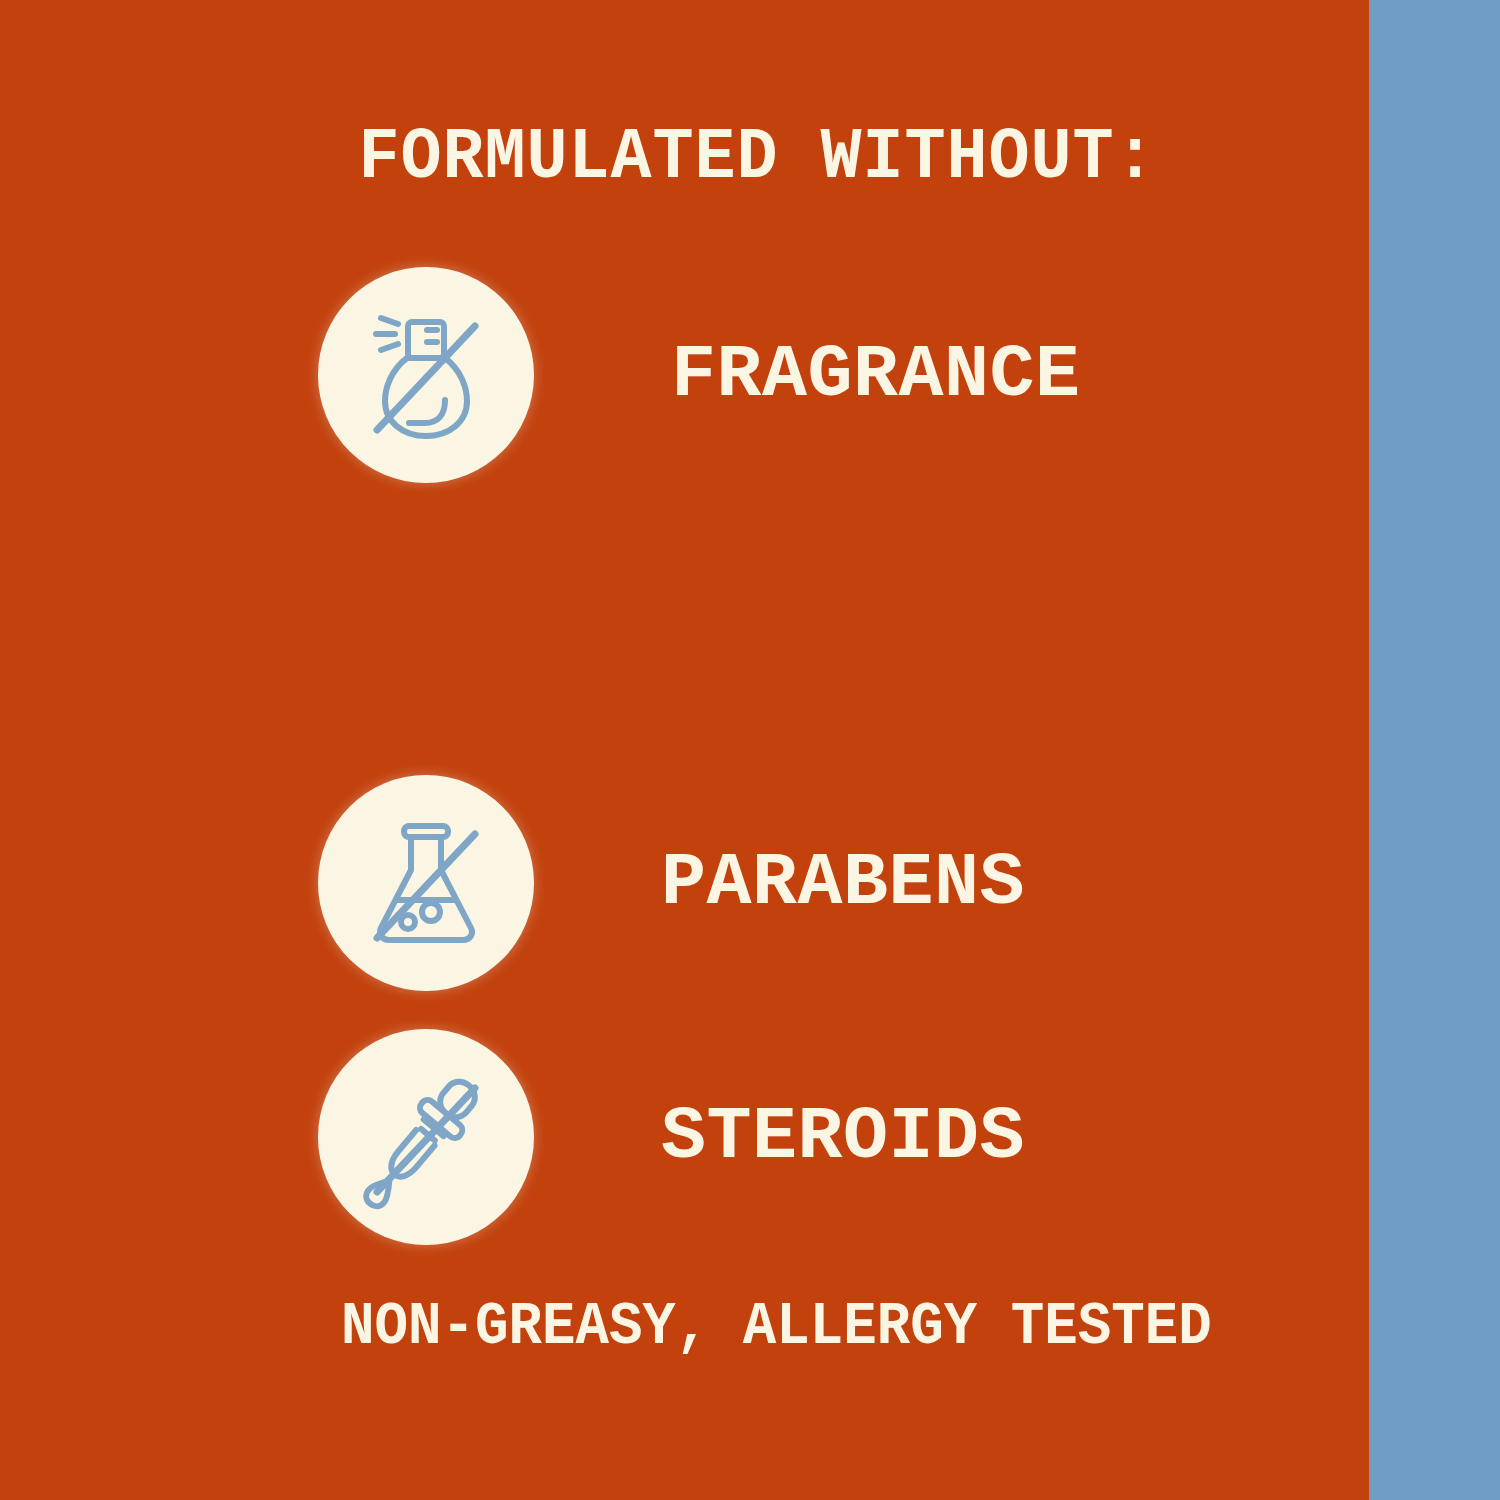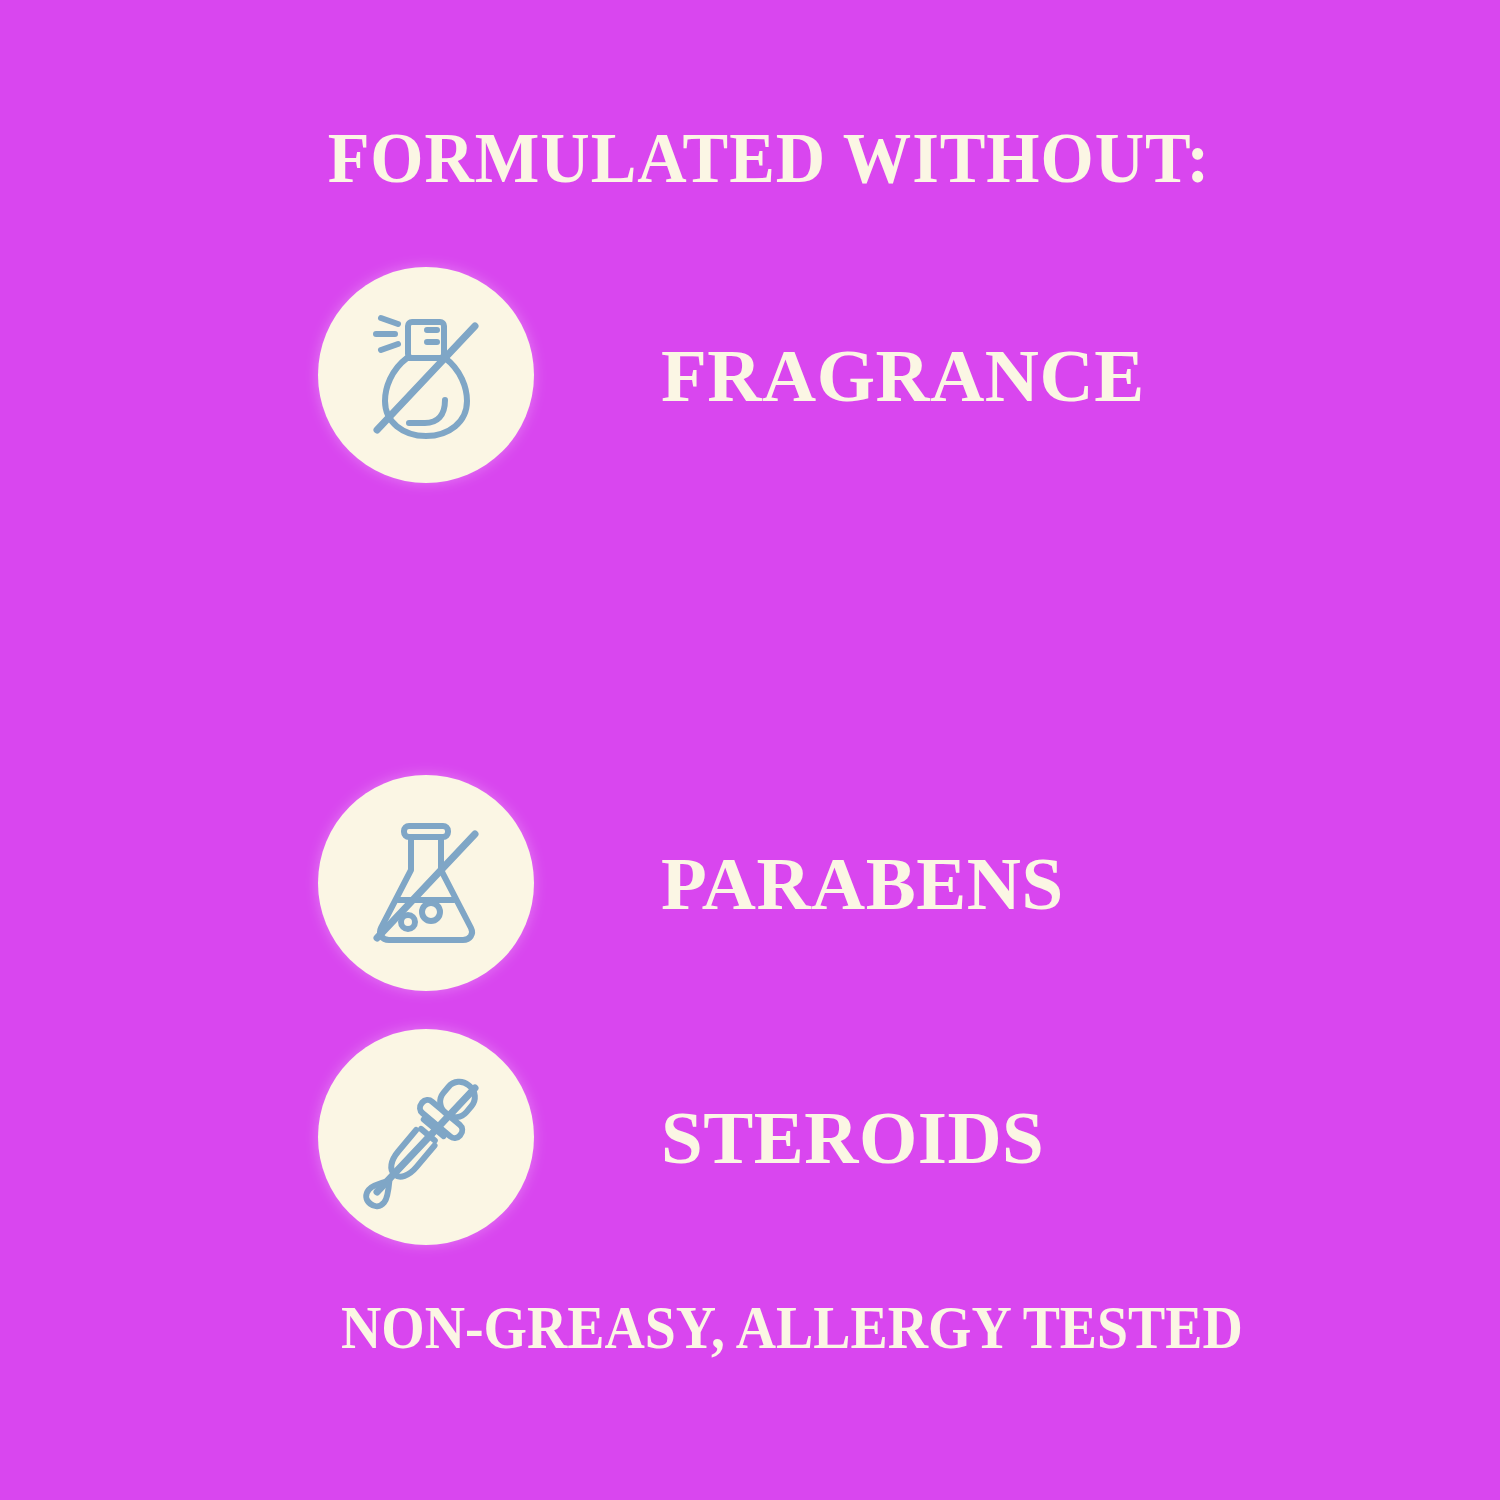--- a/index.html
+++ b/index.html
@@ -2,25 +2,25 @@
 <html><head>
 <meta charset="utf-8">
 <style>
   html, body {
     margin: 0;
     padding: 0;
     background: #6f9dc3;
   }
   .canvas {
     position: relative;
-    width: 1500px;
+    width: 1369px;
     height: 1500px;
-    background: #d946ef;
+    background: #c2410c;
     overflow: hidden;
-    font-family: Liberation Serif, serif;
+    font-family: Liberation Mono, monospace;
     -webkit-font-smoothing: antialiased;
   }
 
   
   .title {
     position: absolute;
     left: 305px;
     top: 122px;
     width: 905px;
     text-align: center;
@@ -36,21 +36,21 @@
 
   
   .row {
     position: absolute;
     left: 318px;
     width: 1000px;
     height: 216px;
     display: flex;
     align-items: center;
   }
-  .row-0 { top: 267px; }
+  .row-0 { top: 267px; gap: 10px; }
   .row-1 { top: 521px; }
   .row-2 { top: 775px; }
   .row-3 { top: 1029px; }
 
   .badge {
     position: relative;
     flex: 0 0 auto;
     width: 216px;
     height: 216px;
     border-radius: 50%;

